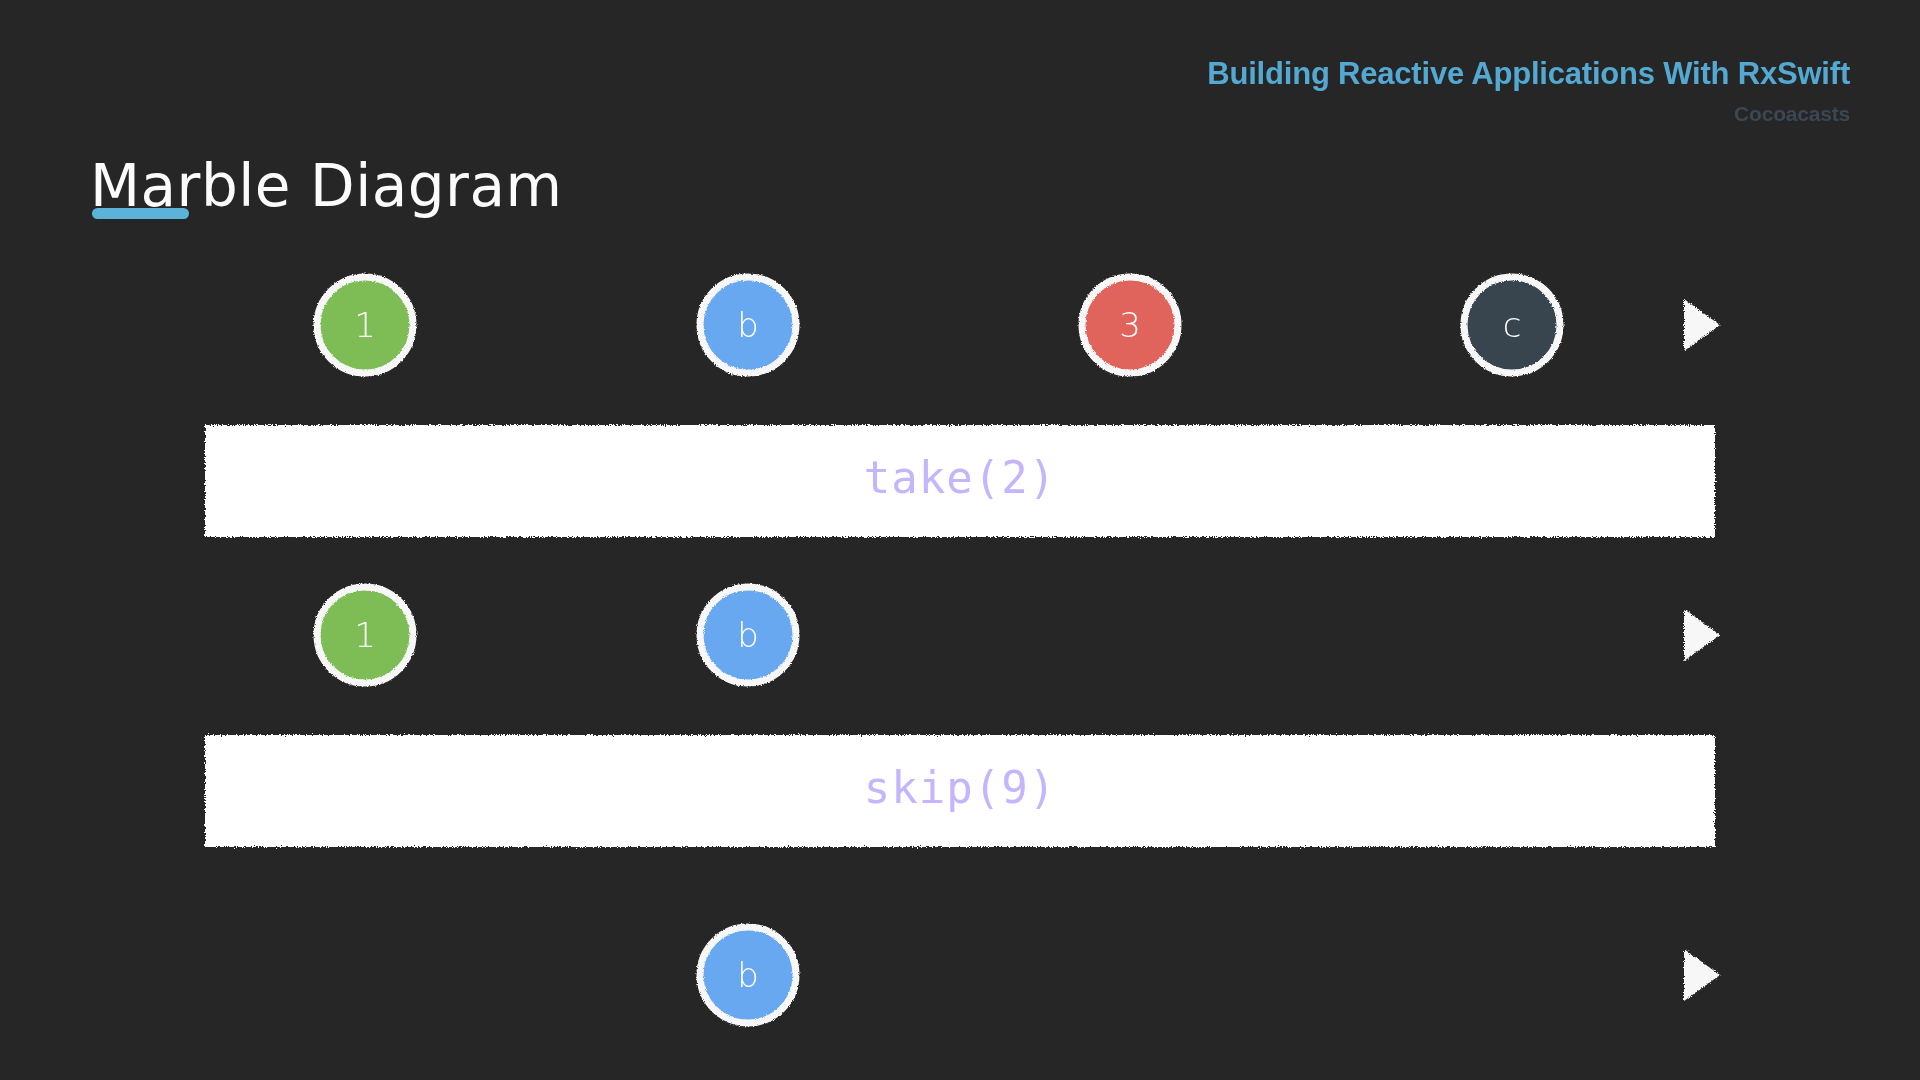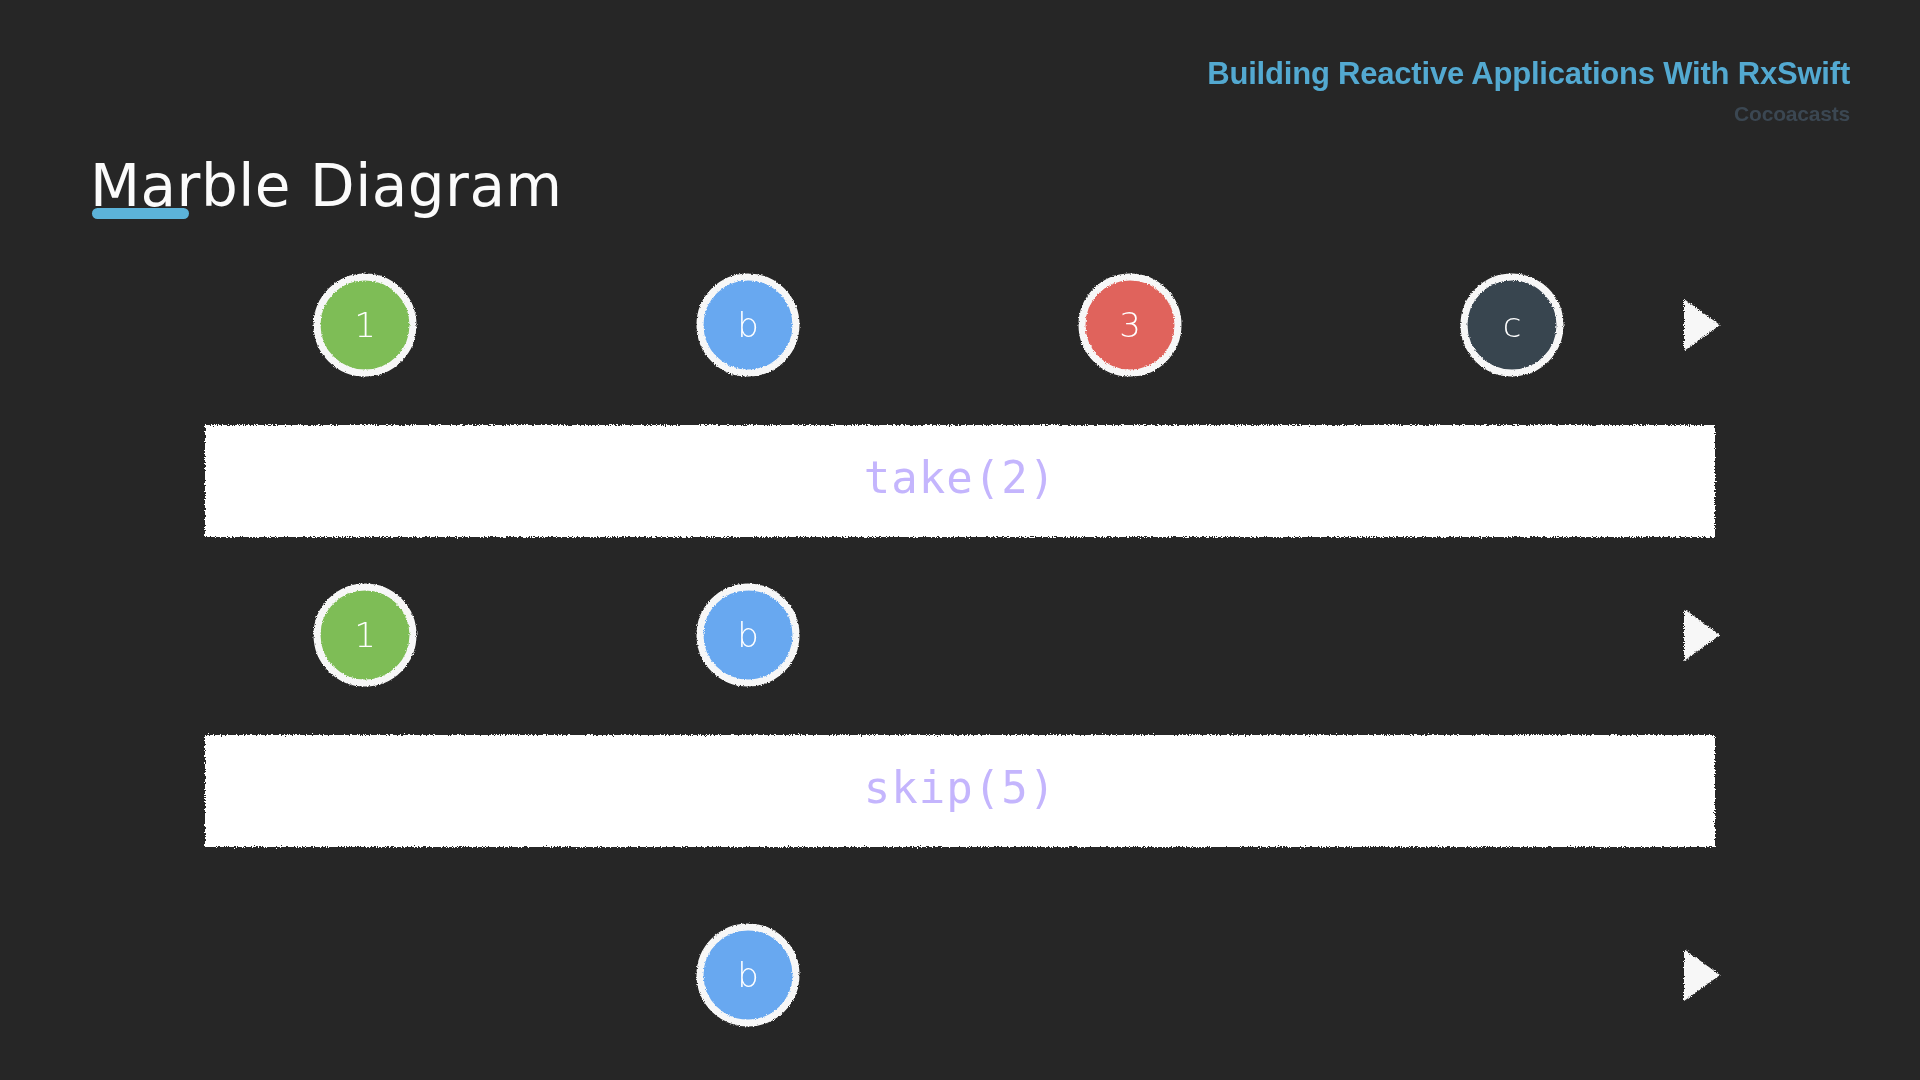--- a/index.html
+++ b/index.html
@@ -154,21 +154,21 @@
 
   <div id="header-block">
     <div id="course-title">Building Reactive Applications With RxSwift</div>
     <div id="brand-name">Cocoacasts</div>
   </div>
 
   <div id="slide-title">Marble Diagram</div>
   <div id="title-rule"></div>
 
   <div class="op-box-label" id="op-label-0">take(2)</div>
-  <div class="op-box-label" id="op-label-1">skip(5)</div>
+  <div class="op-box-label" id="op-label-1">skip(9)</div>
 
   <div id="marble-labels">
       <div class="marble-label" style="left: 365px; top: 325px;">1</div>
       <div class="marble-label" style="left: 748px; top: 325px;">b</div>
       <div class="marble-label" style="left: 1130px; top: 325px;">3</div>
       <div class="marble-label" style="left: 1512px; top: 325px;">c</div>
       <div class="marble-label" style="left: 365px; top: 635px;">1</div>
       <div class="marble-label" style="left: 748px; top: 635px;">b</div>
       <div class="marble-label" style="left: 748px; top: 975px;">b</div>
     </div>

